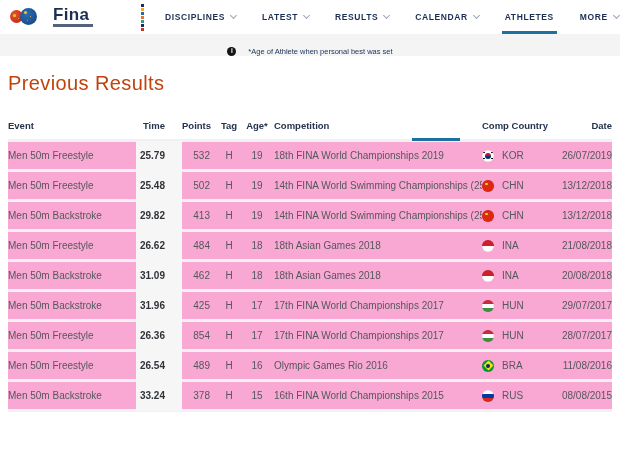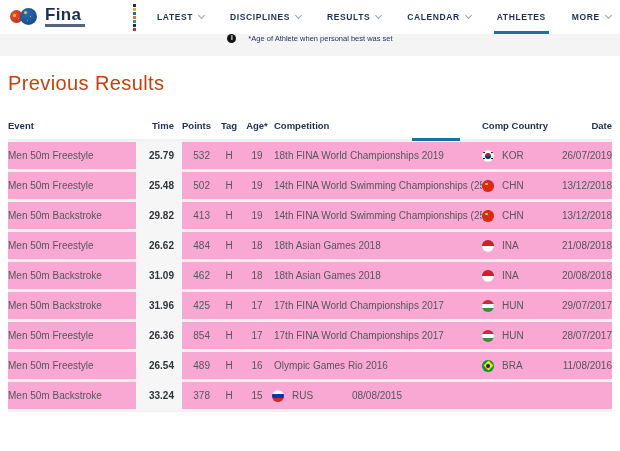--- a/index.html
+++ b/index.html
@@ -12,55 +12,55 @@
   .brand { display:flex; align-items:center; cursor:pointer; }
   .globes { position:relative; width:30px; height:18px; }
   .globe-left { position:absolute; left:0; top:2px; width:13px; height:13px; border-radius:50%;
     background:radial-gradient(circle at 35% 35%, #e8542c 0%, #c22b1f 75%); }
   .globe-left::after { content:''; position:absolute; left:3px; top:4px; width:3px; height:3px; border-radius:50%;
     background:#f5c23c; box-shadow:4px 3px 0 -1px #f5c23c; }
   .globe-right { position:absolute; left:10px; top:0; width:17px; height:17px; border-radius:50%;
     background:radial-gradient(circle at 40% 35%, #2a6db5 0%, #174a8b 80%); }
   .globe-right::after { content:''; position:absolute; left:4px; top:3px; width:3px; height:3px; border-radius:50%;
     background:#f5c23c; box-shadow:5px 4px 0 -1px #f5c23c, 2px 8px 0 -1px #e8914a; }
-  .brand-txt { display:flex; flex-direction:column; margin-left:5px; }
+  .brand-txt { display:flex; flex-direction:column; margin-left:13px; }
   .brand-name { font-size:17px; font-weight:800; color:#1c2e52; line-height:16px; letter-spacing:0.3px; }
   .brand-bar { width:40px; height:3px; background:#1c2e52; opacity:0.75; margin-top:1px; }
 
   .dot-divider { display:flex; flex-direction:column; gap:1px; margin-left:48px; margin-right:8px; }
   .dot-divider i { width:3px; height:3px; display:block; }
 
   .nav { display:flex; align-items:center; height:100%; }
   .nav-item { position:relative; display:flex; align-items:center; height:100%; padding:0 13px;
     font-size:8.5px; font-weight:700; letter-spacing:0.6px; color:#1d3054; cursor:pointer; }
   .caret { width:5px; height:5px; border-right:1.4px solid #9aa3b5; border-bottom:1.4px solid #9aa3b5;
     transform:rotate(45deg); margin-left:6px; margin-top:-3px; }
   .nav-item.active::after { content:''; position:absolute; left:10px; right:10px; bottom:0; height:3px; background:#1b72a0; }
 
   
-  .infobar { height:22px; background:#f4f4f4; display:flex; align-items:flex-start; justify-content:center; gap:12px; }
+  .infobar { height:22px; background:#f4f4f4; display:flex; align-items:flex-end; justify-content:center; gap:12px; }
   .info-icon { width:9px; height:9px; border-radius:50%; background:#141414; color:#fff; font-size:6.5px;
     font-weight:700; display:flex; align-items:center; justify-content:center; line-height:1; }
   .info-text { font-size:7.5px; color:#20355c; }
 
   
   .content { padding:0 8px; }
   .page-title { margin-top:16px; font-size:20px; font-weight:400; color:#c2410c; letter-spacing:0.4px; }
 
   .table { position:relative; margin-top:16px; }
   .thead { display:flex; align-items:center; height:28px; font-size:9.5px; font-weight:700; color:#25334e; }
   .accent-bar { position:absolute; left:404px; top:27px; width:48px; height:3px; background:#1b72a0; z-index:2; }
 
   .tbody { border-top:3px solid #f1f1f1; }
   .trow { display:flex; align-items:center; height:30px; border-bottom:3px solid #f1f1f1;
     font-size:10px; color:#55575c; background:#f9a8d4; }
 
   .cell { white-space:nowrap; overflow:hidden; }
   .c-event  { width:128px; text-align:left; }
-  .c-time   { width:46px;  text-align:right; padding-right:8px; }
+  .c-time   { width:46px;  text-align:right; padding-right:17px; }
   .trow .c-time { background:#f6f6f6; height:30px; line-height:30px; font-weight:700; color:#303338; }
   .c-points { width:34px;  text-align:right; padding-right:6px; }
   .c-tag    { width:26px;  text-align:center; }
   .c-age    { width:30px;  text-align:center; }
   .c-comp   { flex:1; text-align:left; padding-left:2px; }
   .c-country{ width:64px;  display:flex; align-items:center; gap:8px; overflow:visible; }
   .c-date   { width:66px;  text-align:right; }
 
   
   .flag { position:relative; width:12px; height:12px; border-radius:50%; flex:0 0 12px; display:inline-block;
@@ -102,25 +102,25 @@
         <i style="background: rgb(245, 166, 35);"></i>
         <i style="background: rgb(28, 111, 163);"></i>
         <i style="background: rgb(232, 113, 43);"></i>
         <i style="background: rgb(42, 157, 143);"></i>
         <i style="background: rgb(28, 46, 82);"></i>
         <i style="background: rgb(197, 48, 48);"></i>
       </div>
 
     <nav class="nav">
       <div class="nav-item">
+        <span>DISCIPLINES</span>
+        <span class="caret"></span>
+      </div>
+      <div class="nav-item">
         <span>LATEST</span>
-        <span class="caret"></span>
-      </div>
-      <div class="nav-item">
-        <span>DISCIPLINES</span>
         <span class="caret"></span>
       </div>
       <div class="nav-item">
         <span>RESULTS</span>
         <span class="caret"></span>
       </div>
       <div class="nav-item">
         <span>CALENDAR</span>
         <span class="caret"></span>
       </div>
@@ -266,20 +266,21 @@
     </span>
     <span class="cell c-date">11/08/2016</span>
   </div>
 
   <div class="trow">
     <span class="cell c-event">Men 50m Backstroke</span>
     <span class="cell c-time">33.24</span>
     <span class="cell c-points">378</span>
     <span class="cell c-tag">H</span>
     <span class="cell c-age">15</span>
+    <span class="cell c-comp">16th FINA World Championships 2015</span>
     <span class="cell c-country">
       <i class="flag flag--rus"></i>
       <span>RUS</span>
     </span>
     <span class="cell c-date">08/08/2015</span>
   </div>
 </div>
     </div>
   </div>
 

